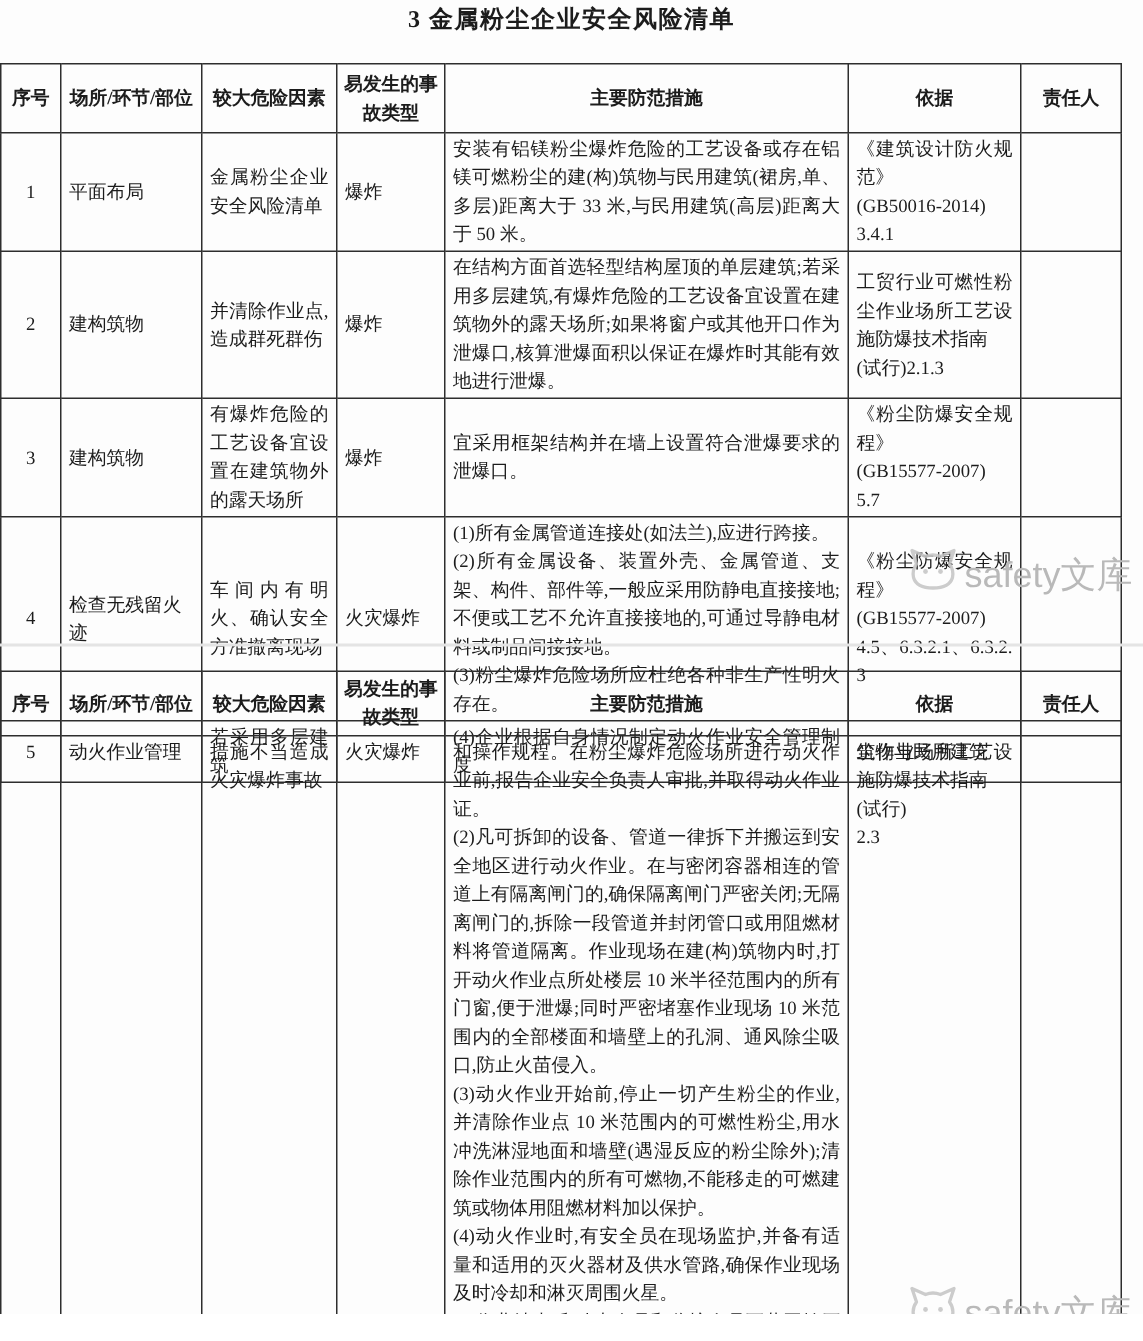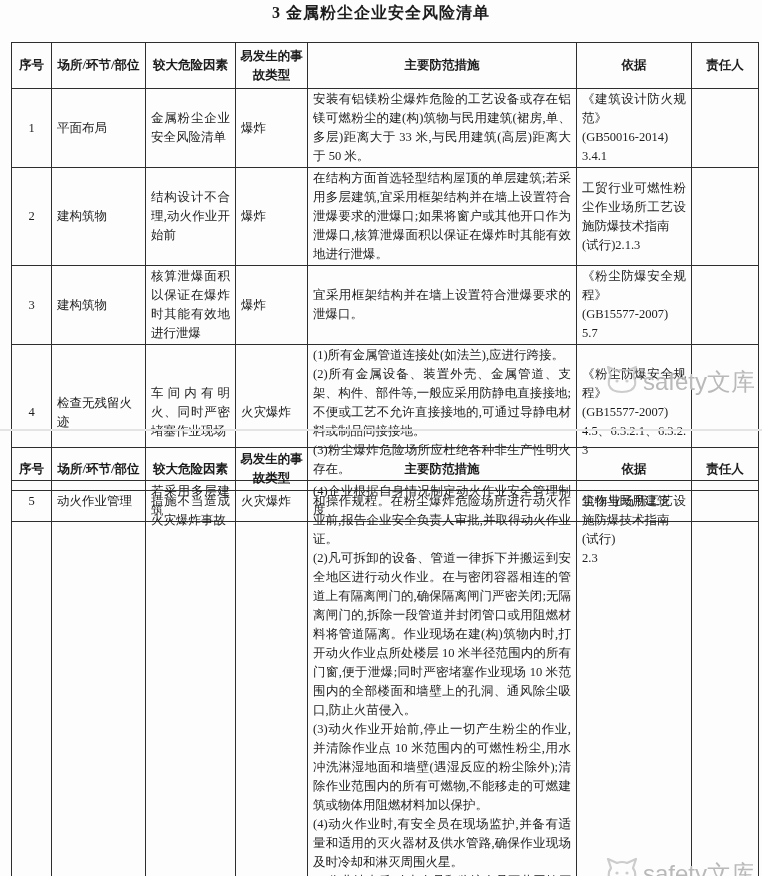--- a/index.html
+++ b/index.html
@@ -6,21 +6,21 @@
   .stage {
     position:relative; width:762px; height:876px; overflow:hidden;
     background:#fdfdfd; color:#1c1c1c;
     font-family:"Liberation Serif","DejaVu Serif",serif;
   }
   .page-title {
     position:absolute; top:3px; left:0; width:100%;
     text-align:center; font-size:16px; font-weight:bold; letter-spacing:1px;
   }
   table.risk {
-    position:absolute; left:11px; width:747px;
+    position:absolute; left:0; width:747px;
     border-collapse:collapse; table-layout:fixed;
   }
   #table1 { top:42px; }
   #table2 { top:447px; }
   .risk th, .risk td {
     border:1px solid #2e2e2e; padding:1px 5px;
     font-size:12.5px; line-height:19px; vertical-align:middle;
     overflow:hidden; word-break:break-all;
   }
   .risk th { font-weight:bold; text-align:center; padding:1px 2px; }
@@ -77,42 +77,42 @@
       <td class="c-accident">爆炸</td>
       <td class="c-measures">安装有铝镁粉尘爆炸危险的工艺设备或存在铝镁可燃粉尘的建(构)筑物与民用建筑(裙房,单、多层)距离大于 33 米,与民用建筑(高层)距离大于 50 米。</td>
       <td class="c-basis">《建筑设计防火规范》
 (GB50016-2014)
 3.4.1</td>
       <td></td>
     </tr>
     <tr style="height:65px">
       <td class="c-no">2</td>
       <td class="c-place">建构筑物</td>
-      <td class="c-hazard">结构设计不合理,动火作业开始前</td>
+      <td class="c-hazard">并清除作业点,造成群死群伤</td>
       <td class="c-accident">爆炸</td>
-      <td class="c-measures">在结构方面首选轻型结构屋顶的单层建筑;若采用多层建筑,宜采用框架结构并在墙上设置符合泄爆要求的泄爆口;如果将窗户或其他开口作为泄爆口,核算泄爆面积以保证在爆炸时其能有效地进行泄爆。</td>
+      <td class="c-measures">在结构方面首选轻型结构屋顶的单层建筑;若采用多层建筑,有爆炸危险的工艺设备宜设置在建筑物外的露天场所;如果将窗户或其他开口作为泄爆口,核算泄爆面积以保证在爆炸时其能有效地进行泄爆。</td>
       <td class="c-basis">工贸行业可燃性粉尘作业场所工艺设施防爆技术指南
 (试行)2.1.3</td>
       <td></td>
     </tr>
     <tr style="height:68px">
       <td class="c-no">3</td>
       <td class="c-place">建构筑物</td>
-      <td class="c-hazard">核算泄爆面积以保证在爆炸时其能有效地进行泄爆</td>
+      <td class="c-hazard">有爆炸危险的工艺设备宜设置在建筑物外的露天场所</td>
       <td class="c-accident">爆炸</td>
       <td class="c-measures">宜采用框架结构并在墙上设置符合泄爆要求的泄爆口。</td>
       <td class="c-basis">《粉尘防爆安全规程》
 (GB15577-2007)
 5.7</td>
       <td></td>
     </tr>
     <tr style="height:113px">
       <td class="c-no">4</td>
       <td class="c-place">检查无残留火迹</td>
-      <td class="c-hazard">车间内有明火、同时严密堵塞作业现场</td>
+      <td class="c-hazard">车间内有明火、确认安全方准撤离现场</td>
       <td class="c-accident">火灾爆炸</td>
       <td class="c-measures">(1)所有金属管道连接处(如法兰),应进行跨接。
 (2)所有金属设备、装置外壳、金属管道、支架、构件、部件等,一般应采用防静电直接接地;不便或工艺不允许直接接地的,可通过导静电材料或制品间接接地。
 (3)粉尘爆炸危险场所应杜绝各种非生产性明火存在。</td>
       <td class="c-basis">《粉尘防爆安全规程》
 (GB15577-2007)
 4.5、6.3.2.1、6.3.2.3</td>
       <td></td>
     </tr>
     <tr style="height:22px">

